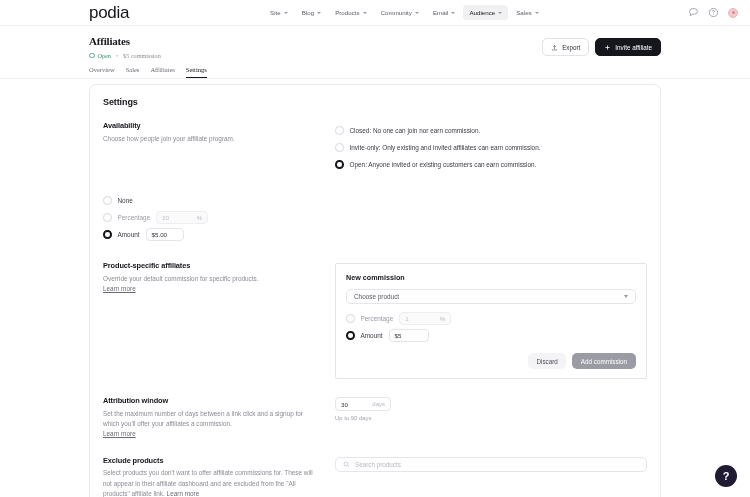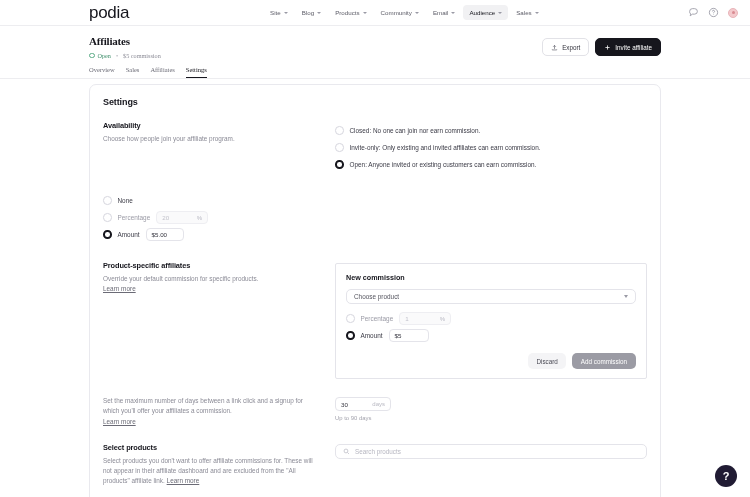--- a/index.html
+++ b/index.html
@@ -333,37 +333,38 @@
           <div class="panel-actions">
             <button class="btn-ghost">Discard</button>
             <button class="btn-disabled">Add commission</button>
           </div>
         </div>
       </div>
     </div>
 
     <div class="section" style="padding-top:17px">
       <div class="sec-left">
+        <div class="sec-h">Attribution window</div>
         <div class="sec-p">
           <span>Set the maximum number of days between a link click and a signup for which you'll offer your affiliates a commission.</span><br>
           <span class="link">Learn more</span>
         </div>
       </div>
       <div class="sec-right">
         <div class="field" style="width:56px;height:14px">
           <span class="val">30</span>
           <span class="suffix">days</span>
         </div>
         <div class="helper">Up to 90 days</div>
       </div>
     </div>
 
     <div class="section" style="padding-top:16px">
       <div class="sec-left">
-        <div class="sec-h">Select products</div>
+        <div class="sec-h">Exclude products</div>
         <div class="sec-p">
           <span>Select products you don't want to offer affiliate commissions for. These will not appear in their affiliate dashboard and are excluded from the "All products" affiliate link.</span>
           <span class="link">Learn more</span>
         </div>
       </div>
       <div class="sec-right">
         <div class="search">
           <svg width="7" height="7" viewBox="0 0 20 20" fill="none" stroke="#b6b6c0" stroke-width="2">
             <circle cx="8.5" cy="8.5" r="5.5"></circle>
               <path d="M13 13l4 4"></path>

